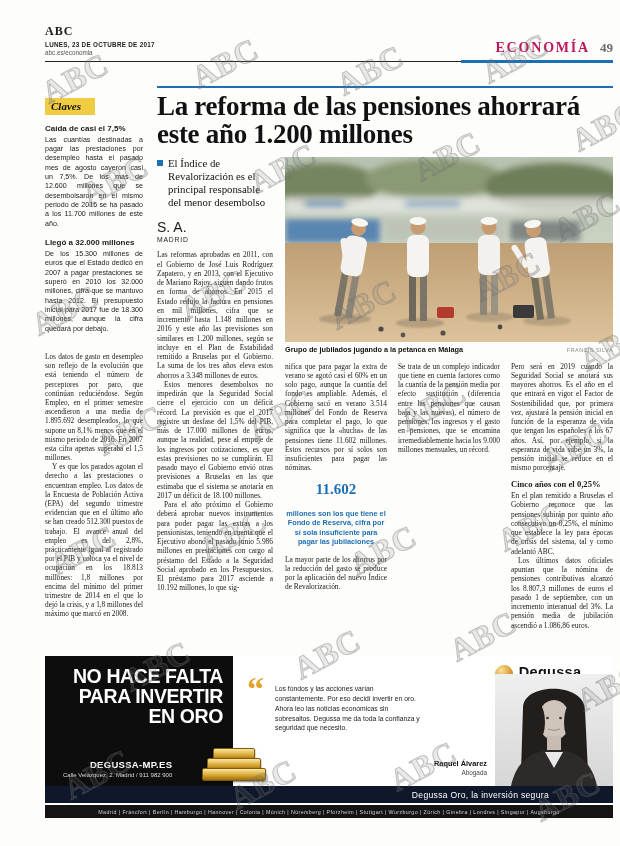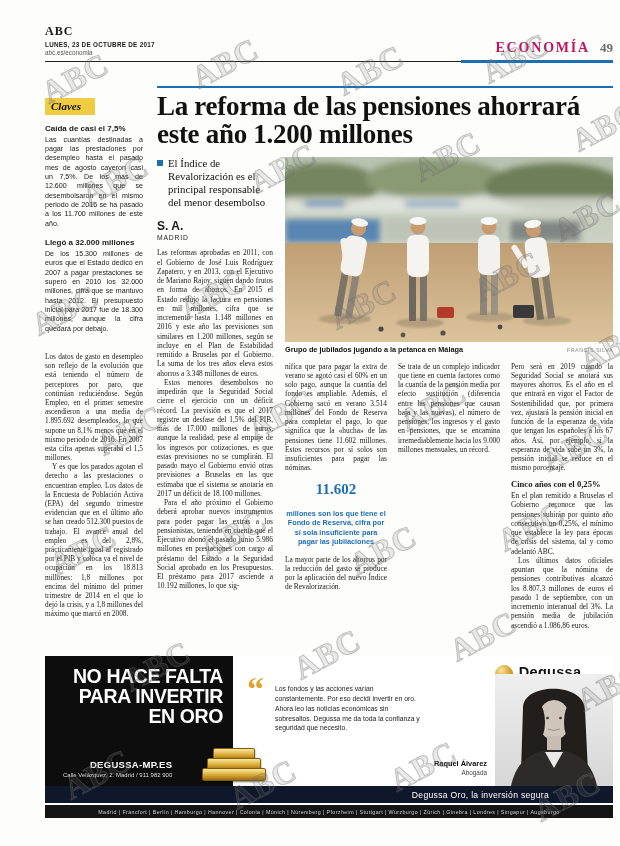--- a/index.html
+++ b/index.html
@@ -55,21 +55,21 @@
   .article-rule { height:2px; background:#1d6fb5; }
   .headline {
     font-size:27px; font-weight:700; line-height:1.05;
     letter-spacing:-0.3px; margin:4px 0 8px; color:#111;
   }
   .article-body { display:flex; gap:12px; }
   .col-first { width:116px; flex:none; }
   .deck { position:relative; padding-left:11px; font-size:10.8px; line-height:1.22; color:#111; }
   .deck-bullet { position:absolute; left:0; top:3px; width:6px; height:6px; background:#1d6fb5; }
   .byline-block { margin:10px 0 7px; font-family:"Liberation Sans", sans-serif; }
-  .byline { font-size:12px; font-weight:700; }
+  .byline { font-size:14px; font-weight:400; }
   .dateline { font-size:6.8px; letter-spacing:.8px; margin-top:1px; }
   .bodytext { font-size:7.4px; line-height:1.25; text-align:justify; }
   .bodytext p { margin:0; }
   .bodytext p + p { text-indent:7px; }
 
   .col-rest { flex:1; min-width:0; }
   .photo { width:100%; height:185px; display:block; background:#9aa694; }
   .caption-row { display:flex; justify-content:space-between; align-items:baseline; margin-top:3px; }
   .caption { font:700 7.3px "Liberation Sans", sans-serif; color:#111; }
   .credit { font:5.4px "Liberation Sans", sans-serif; color:#8a8a8a; letter-spacing:.5px; }

